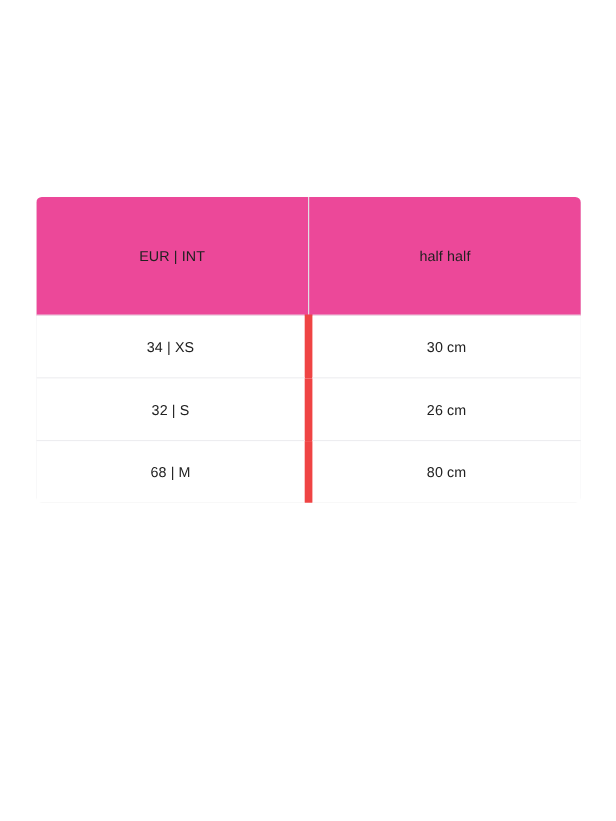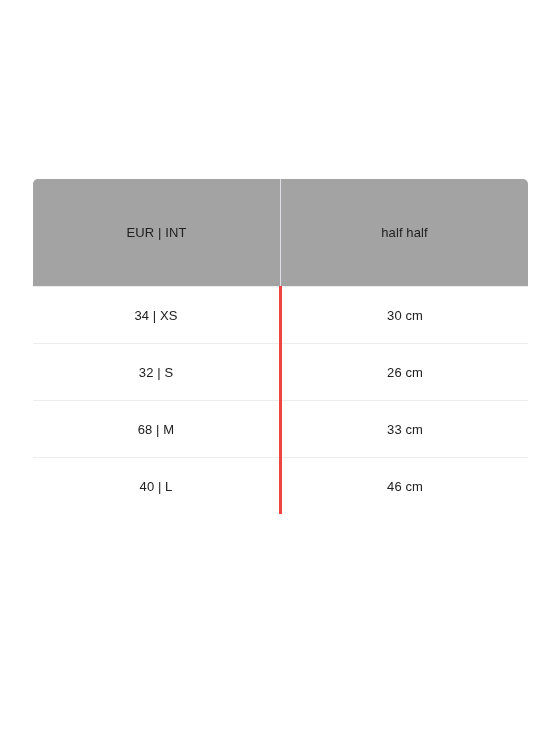--- a/index.html
+++ b/index.html
@@ -37,21 +37,21 @@
     border: 1px solid #dedee1;
     border-radius: 6px;
     overflow: hidden;
   }
 
   table.size-chart col.c1 { width: 248px; }
   table.size-chart col.c2 { width: 248px; }
 
   table.size-chart thead th {
     height: 107px;
-    background: #a3a3a3;
+    background: #ec4899;
     color: #212121;
     font-size: 13px;
     font-weight: 400;
     text-align: center;
     vertical-align: middle;
     padding: 0 10px;
     border-right: 1px solid #e0dee4;
     letter-spacing: 0.1px;
   }
   table.size-chart thead th:last-child {
@@ -61,21 +61,21 @@
   table.size-chart tbody td {
     height: 56px;
     background: #ffffff;
     color: #212121;
     font-size: 13px;
     font-weight: 400;
     text-align: center;
     vertical-align: middle;
     padding: 0 10px;
     border-top: 1px solid #ededf0;
-    border-right: 3px solid #ef4444;
+    border-right: 7px solid #ef4444;
     letter-spacing: 0.1px;
   }
   table.size-chart tbody td:last-child {
     border-right: none;
   }
 </style>
 </head>
 <body>
 
 <div class="page">
@@ -96,23 +96,19 @@
         <tr>
           <td>34 | XS</td>
           <td>30 cm</td>
         </tr>
         <tr>
           <td>32 | S</td>
           <td>26 cm</td>
         </tr>
         <tr>
           <td>68 | M</td>
-          <td>33 cm</td>
-        </tr>
-        <tr>
-          <td>40 | L</td>
-          <td>46 cm</td>
+          <td>80 cm</td>
         </tr>
       </tbody>
     </table>
   </div>
 
 </div>
 
 </body></html>

